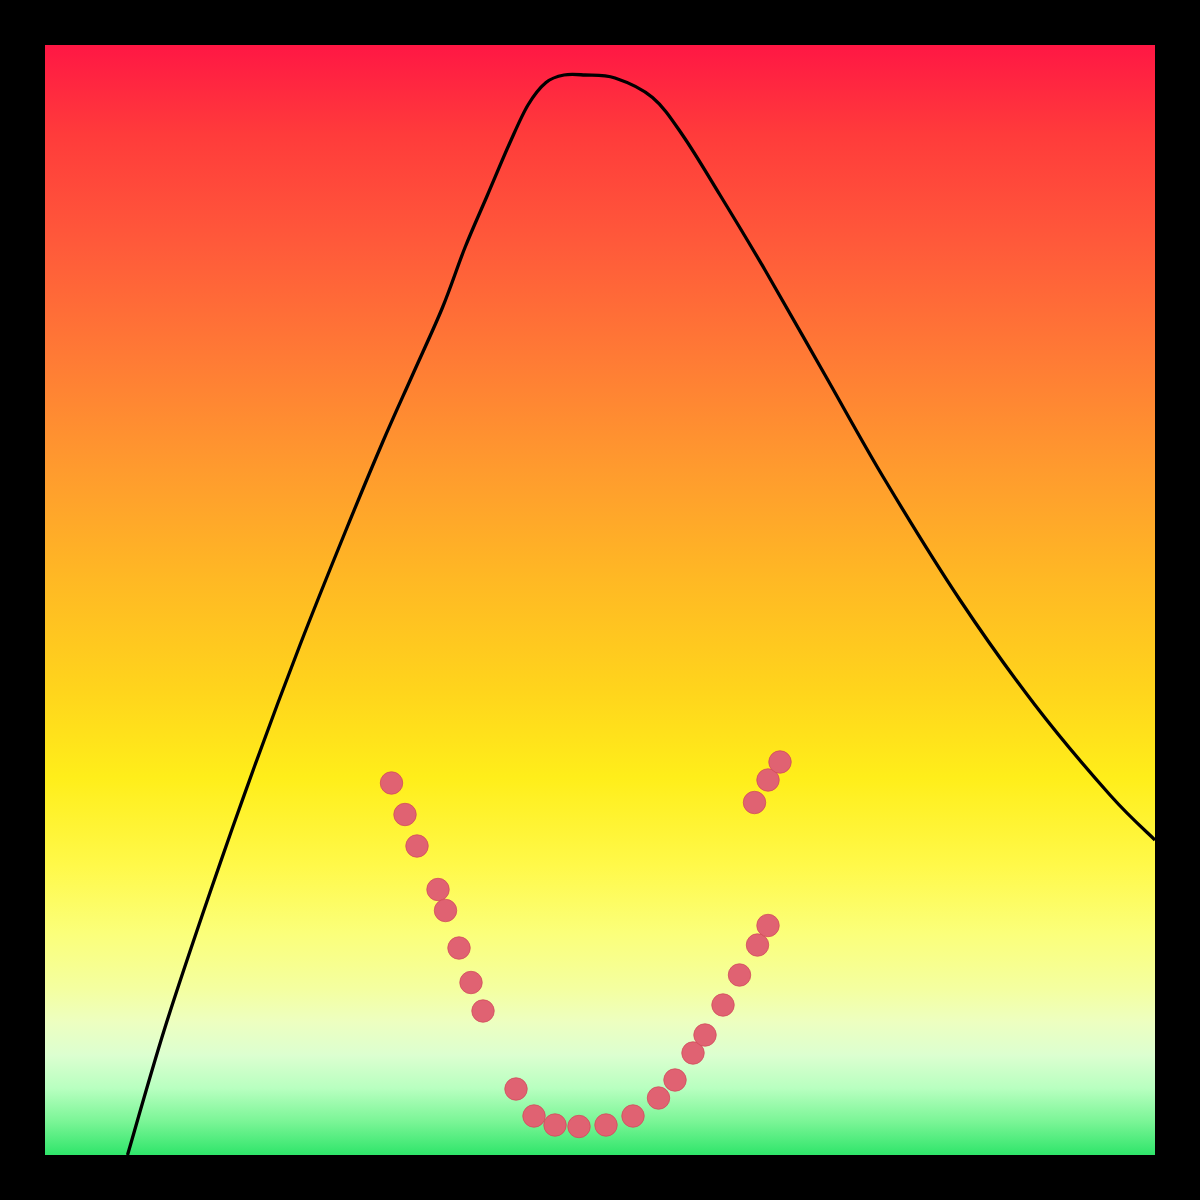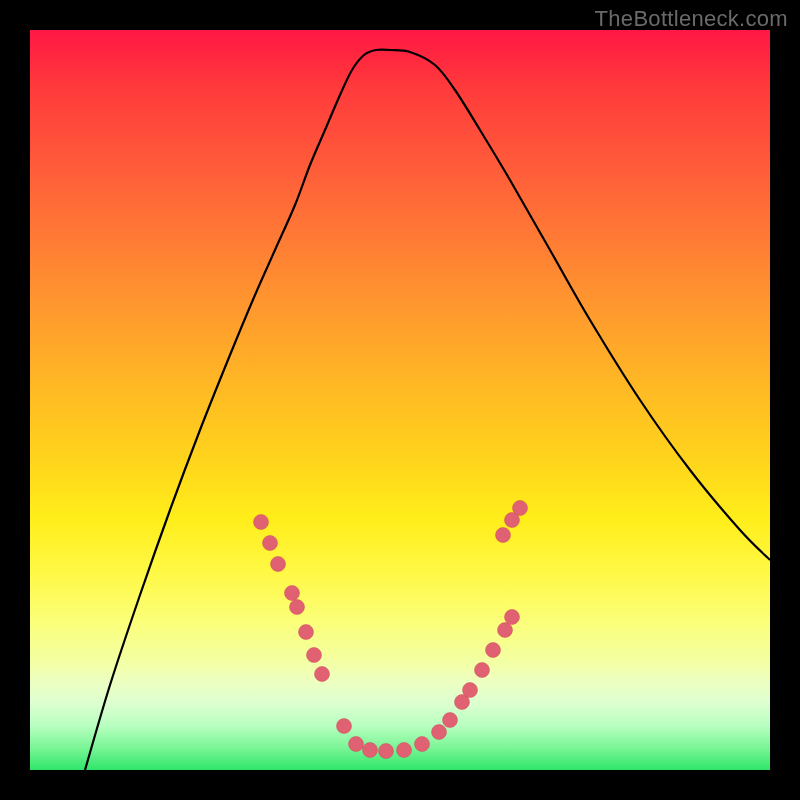--- a/index.html
+++ b/index.html
@@ -95,14 +95,13 @@
           <circle cx="452" cy="640" r="7.5" class="dot"></circle>
           <circle cx="463" cy="620" r="7.5" class="dot"></circle>
           <circle cx="475" cy="600" r="7.5" class="dot"></circle>
           <circle cx="482" cy="587" r="7.5" class="dot"></circle>
           <circle cx="473" cy="505" r="7.5" class="dot"></circle>
           <circle cx="482" cy="490" r="7.5" class="dot"></circle>
           <circle cx="490" cy="478" r="7.5" class="dot"></circle>
         </g>
     </svg>
   </div>
-  <div class="watermark">TheBottleneck.com</div>
 </div>
 
 </body></html>

